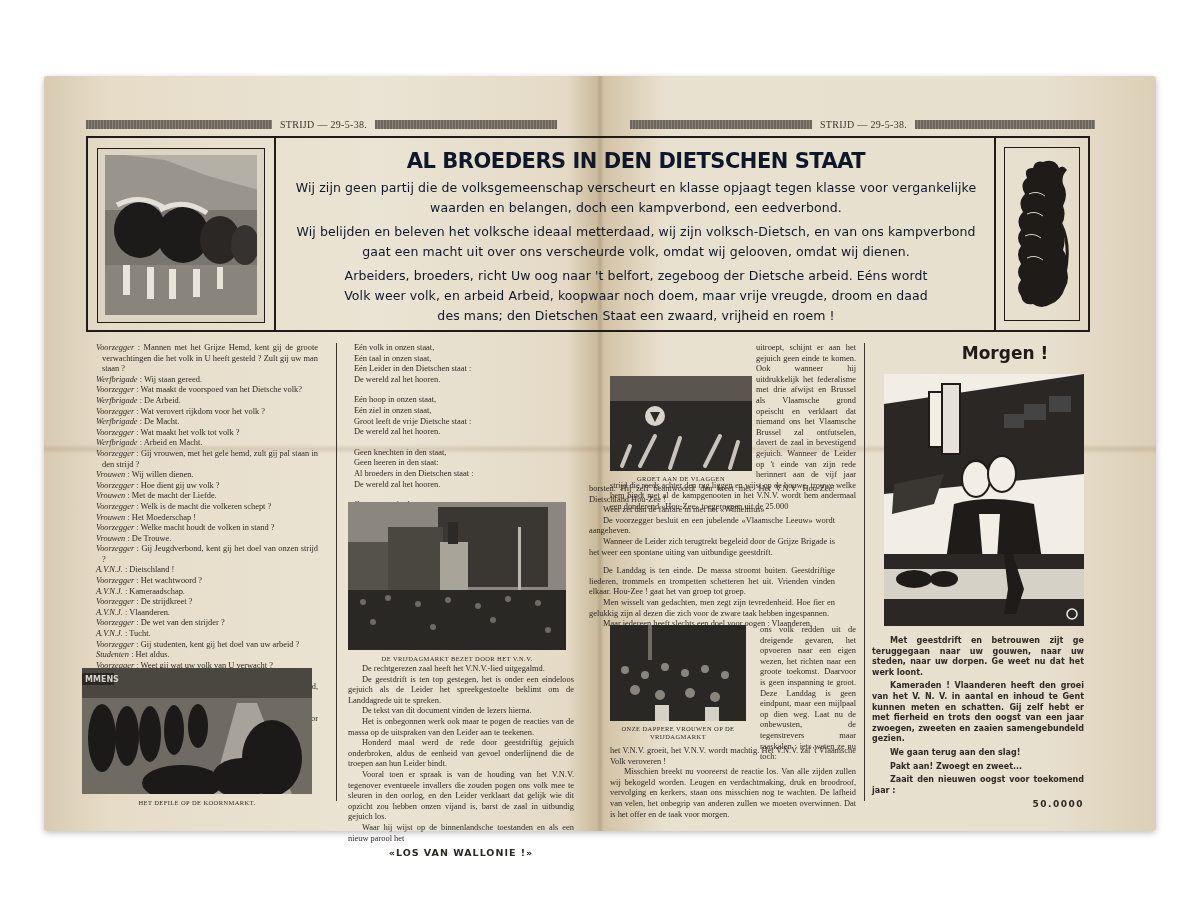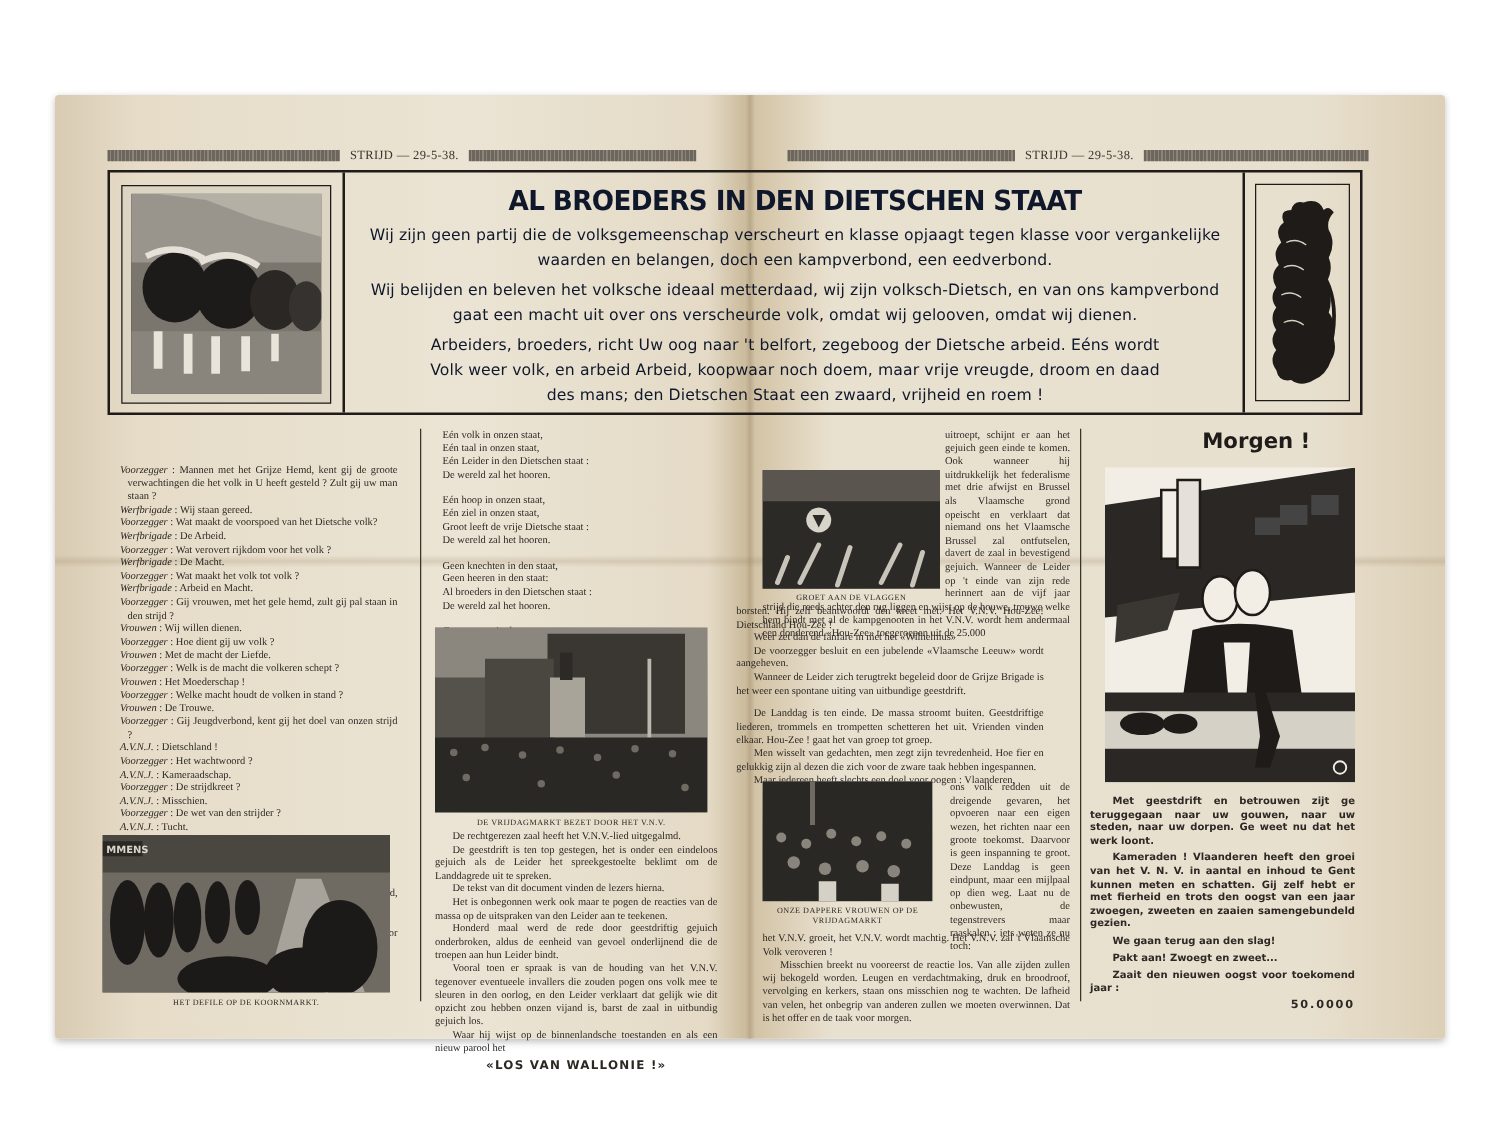--- a/index.html
+++ b/index.html
@@ -85,21 +85,21 @@
   <div class="banner-divider-r"></div>
   <div class="lion-box">
     <svg width="62" height="160" viewBox="0 0 62 160">
       <path d="M32,8 Q44,4 48,14 Q52,10 56,16 Q50,22 52,30 Q58,40 52,52 Q56,62 50,72 Q56,84 52,96 Q58,104 54,112 Q60,124 54,134 Q50,146 40,150 Q30,156 22,150 Q12,152 10,142 Q4,134 10,126 Q4,118 10,110 Q4,100 10,92 Q4,84 10,76 Q4,66 12,58 Q6,48 14,40 Q8,30 16,24 Q12,14 22,14 Q24,6 32,8 Z" fill="#1e1b18"></path>
       <path d="M18,40 Q26,36 34,42 M16,60 Q24,56 32,62 M14,82 Q22,78 30,84 M16,104 Q24,100 32,106" stroke="#d8d0c0" stroke-width="1" fill="none"></path>
       <path d="M50,70 Q60,90 54,120" stroke="#1e1b18" stroke-width="3" fill="none"></path>
     </svg>
   </div>
 </div>
 
-<div class="col" style="left:82px; top:343px; width:236px;margin-top:28px;">
+<div class="col" style="left:82px; top:343px; width:236px;">
   <div id="dialogue">
       <p class="ind"><i>Voorzegger</i><span> : </span><span>Mannen met het Grijze Hemd, kent gij de groote verwachtingen die het volk in U heeft gesteld ? Zult gij uw man staan ?</span></p>
       <p class="ind"><i>Werfbrigade</i><span> : </span><span>Wij staan gereed.</span></p>
       <p class="ind"><i>Voorzegger</i><span> : </span><span>Wat maakt de voorspoed van het Dietsche volk?</span></p>
       <p class="ind"><i>Werfbrigade</i><span> : </span><span>De Arbeid.</span></p>
       <p class="ind"><i>Voorzegger</i><span> : </span><span>Wat verovert rijkdom voor het volk ?</span></p>
       <p class="ind"><i>Werfbrigade</i><span> : </span><span>De Macht.</span></p>
       <p class="ind"><i>Voorzegger</i><span> : </span><span>Wat maakt het volk tot volk ?</span></p>
       <p class="ind"><i>Werfbrigade</i><span> : </span><span>Arbeid en Macht.</span></p>
       <p class="ind"><i>Voorzegger</i><span> : </span><span>Gij vrouwen, met het gele hemd, zult gij pal staan in den strijd ?</span></p>
@@ -108,21 +108,21 @@
       <p class="ind"><i>Vrouwen</i><span> : </span><span>Met de macht der Liefde.</span></p>
       <p class="ind"><i>Voorzegger</i><span> : </span><span>Welk is de macht die volkeren schept ?</span></p>
       <p class="ind"><i>Vrouwen</i><span> : </span><span>Het Moederschap !</span></p>
       <p class="ind"><i>Voorzegger</i><span> : </span><span>Welke macht houdt de volken in stand ?</span></p>
       <p class="ind"><i>Vrouwen</i><span> : </span><span>De Trouwe.</span></p>
       <p class="ind"><i>Voorzegger</i><span> : </span><span>Gij Jeugdverbond, kent gij het doel van onzen strijd ?</span></p>
       <p class="ind"><i>A.V.N.J.</i><span> : </span><span>Dietschland !</span></p>
       <p class="ind"><i>Voorzegger</i><span> : </span><span>Het wachtwoord ?</span></p>
       <p class="ind"><i>A.V.N.J.</i><span> : </span><span>Kameraadschap.</span></p>
       <p class="ind"><i>Voorzegger</i><span> : </span><span>De strijdkreet ?</span></p>
-      <p class="ind"><i>A.V.N.J.</i><span> : </span><span>Misschien.</span></p>
+      <p class="ind"><i>A.V.N.J.</i><span> : </span><span>Vlaanderen.</span></p>
       <p class="ind"><i>Voorzegger</i><span> : </span><span>De wet van den strijder ?</span></p>
       <p class="ind"><i>A.V.N.J.</i><span> : </span><span>Tucht.</span></p>
       <p class="ind"><i>Voorzegger</i><span> : </span><span>Gij studenten, kent gij het doel van uw arbeid ?</span></p>
       <p class="ind"><i>Studenten</i><span> : </span><span>Het aldus.</span></p>
       <p class="ind"><i>Voorzegger</i><span> : </span><span>Weet gij wat uw volk van U verwacht ?</span></p>
       <p class="ind"><i>Studenten</i><span> : </span><span>Leiderschap.</span></p>
       <p class="ind"><i>Voorzegger</i><span> : </span><span>Gij allen, mannen en vrouwen, gij Dietsche jeugd, welk is de vlag, die alle standen, alle geslachten vereenigt ?</span></p>
       <p class="ind"><i>Allen</i><span> : </span><span>Geloof in het volk !</span></p>
       <p class="ind"><i>Voorzegger</i><span> : </span><span>Volksgenooten ! Laten wij dit geloof belijden door rechtstaande het V.N.V.-lied uit te spreken.</span></p>
     </div>

